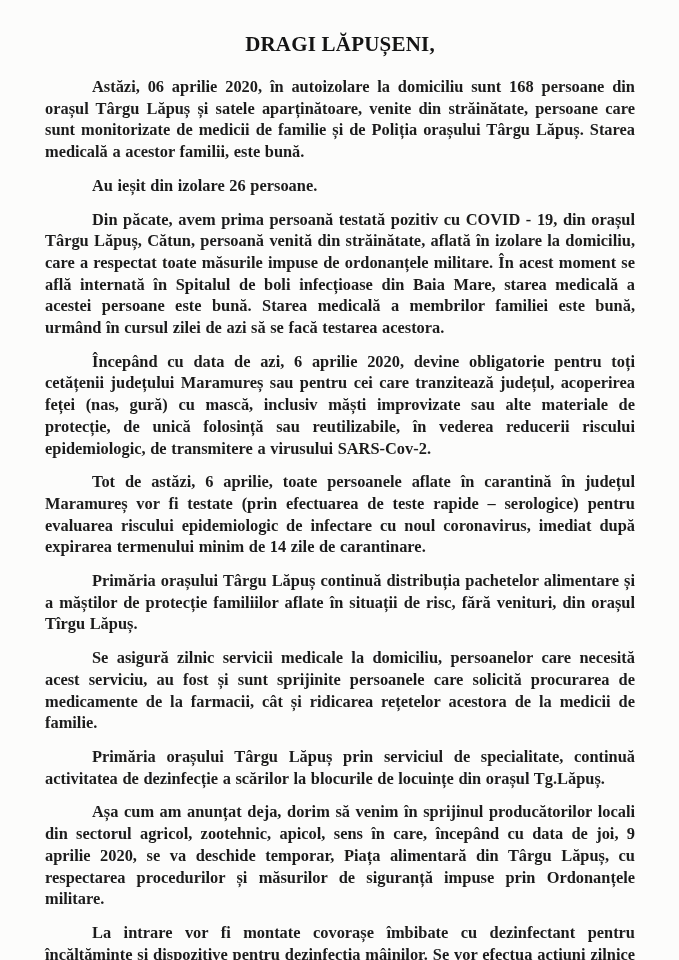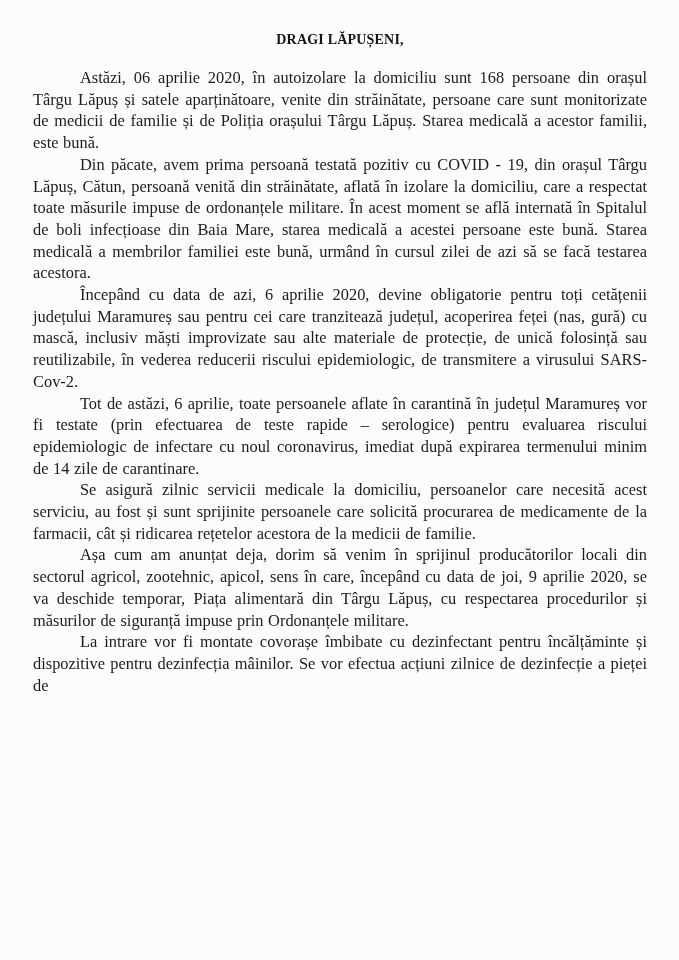--- a/index.html
+++ b/index.html
@@ -14,46 +14,50 @@
     box-sizing: border-box;
     background: #fcfcfb;
     padding: 32px 32px 0 33px;
     font-family: "Liberation Serif", "DejaVu Serif", serif;
     color: #1c1c1c;
     overflow: hidden;
   }
   .doc-title {
     margin: 0 0 19px 0;
     text-align: center;
-    font-size: 14px;
+    font-size: 21px;
     font-weight: bold;
     letter-spacing: 0.2px;
     color: #151515;
   }
   .doc-body p.para {
-    margin: 0;
+    margin: 12px;
     text-align: justify;
     text-indent: 47px;
     font-size: 16.4px;
     line-height: 21.7px;
     word-spacing: 0.5px;
+    font-weight: bold;
   }
   .doc-body p.para sup {
     font-size: 10.5px;
     line-height: 0;
     vertical-align: super;
   }
 </style>
 </head>
 <body>
 
 <div class="page">
   <h1 class="doc-title">DRAGI LĂPUȘENI,</h1>
   <div class="doc-body" id="paragraphs">
       <p class="para"><span>Astăzi, 06 aprilie 2020, în autoizolare la domiciliu sunt 168 persoane din orașul Târgu Lăpuș și satele aparținătoare, venite din străinătate, persoane care sunt monitorizate de medicii de familie și de Poliția orașului Târgu Lăpuș. Starea medicală a acestor familii, este bună.</span></p>
+      <p class="para"><span>Au ieșit din izolare 26 persoane.</span></p>
       <p class="para"><span>Din păcate, avem prima persoană testată pozitiv cu COVID - 19, din orașul Târgu Lăpuș, Cătun, persoană venită din străinătate, aflată în izolare la domiciliu, care a respectat toate măsurile impuse de ordonanțele militare. În acest moment se află internată în Spitalul de boli infecțioase din Baia Mare, starea medicală a acestei persoane este bună. Starea medicală a membrilor familiei este bună, urmând în cursul zilei de azi să se facă testarea acestora.</span></p>
       <p class="para"><span>Începând cu data de azi, 6 aprilie 2020, devine obligatorie pentru toți cetățenii județului Maramureș sau pentru cei care tranzitează județul, acoperirea feței (nas, gură) cu mască, inclusiv măști improvizate sau alte materiale de protecție, de unică folosință sau reutilizabile, în vederea reducerii riscului epidemiologic, de transmitere a virusului SARS-Cov-2.</span></p>
       <p class="para"><span>Tot de astăzi, 6 aprilie, toate persoanele aflate în carantină în județul Maramureș vor fi testate (prin efectuarea de teste rapide – serologice) pentru evaluarea riscului epidemiologic de infectare cu noul coronavirus, imediat după expirarea termenului minim de 14 zile de carantinare.</span></p>
+      <p class="para"><span>Primăria orașului Târgu Lăpuș continuă distribuția pachetelor alimentare și a măștilor de protecție familiilor aflate în situații de risc, fără venituri, din orașul Tîrgu Lăpuș.</span></p>
       <p class="para"><span>Se asigură zilnic servicii medicale la domiciliu, persoanelor care necesită acest serviciu, au fost și sunt sprijinite persoanele care solicită procurarea de medicamente de la farmacii, cât și ridicarea rețetelor acestora de la medicii de familie.</span></p>
+      <p class="para"><span>Primăria orașului Târgu Lăpuș prin serviciul de specialitate, continuă activitatea de dezinfecție a scărilor la blocurile de locuințe din orașul Tg.Lăpuș.</span></p>
       <p class="para"><span>Așa cum am anunțat deja, dorim să venim în sprijinul producătorilor locali din sectorul agricol, zootehnic, apicol, sens în care, începând cu data de joi, 9 aprilie 2020, se va deschide temporar, Piața alimentară din Târgu Lăpuș, cu respectarea procedurilor și măsurilor de siguranță impuse prin Ordonanțele militare.</span></p>
       <p class="para"><span>La intrare vor fi montate covorașe îmbibate cu dezinfectant pentru încălțăminte și dispozitive pentru dezinfecția mâinilor. Se vor efectua acțiuni zilnice de dezinfecție a pieței de</span></p>
     </div>
 </div>
 
 </body></html>

